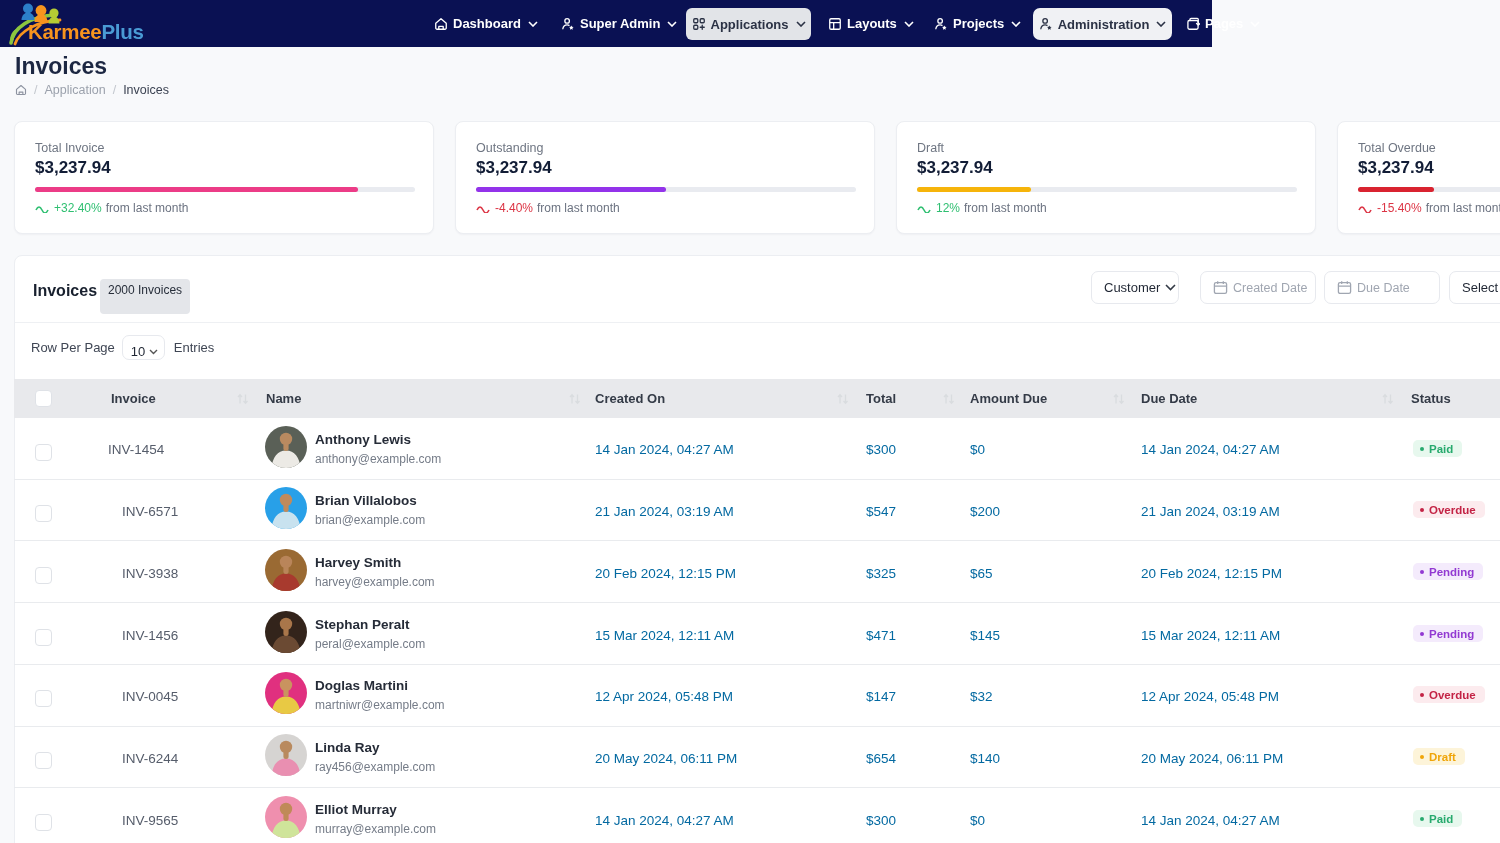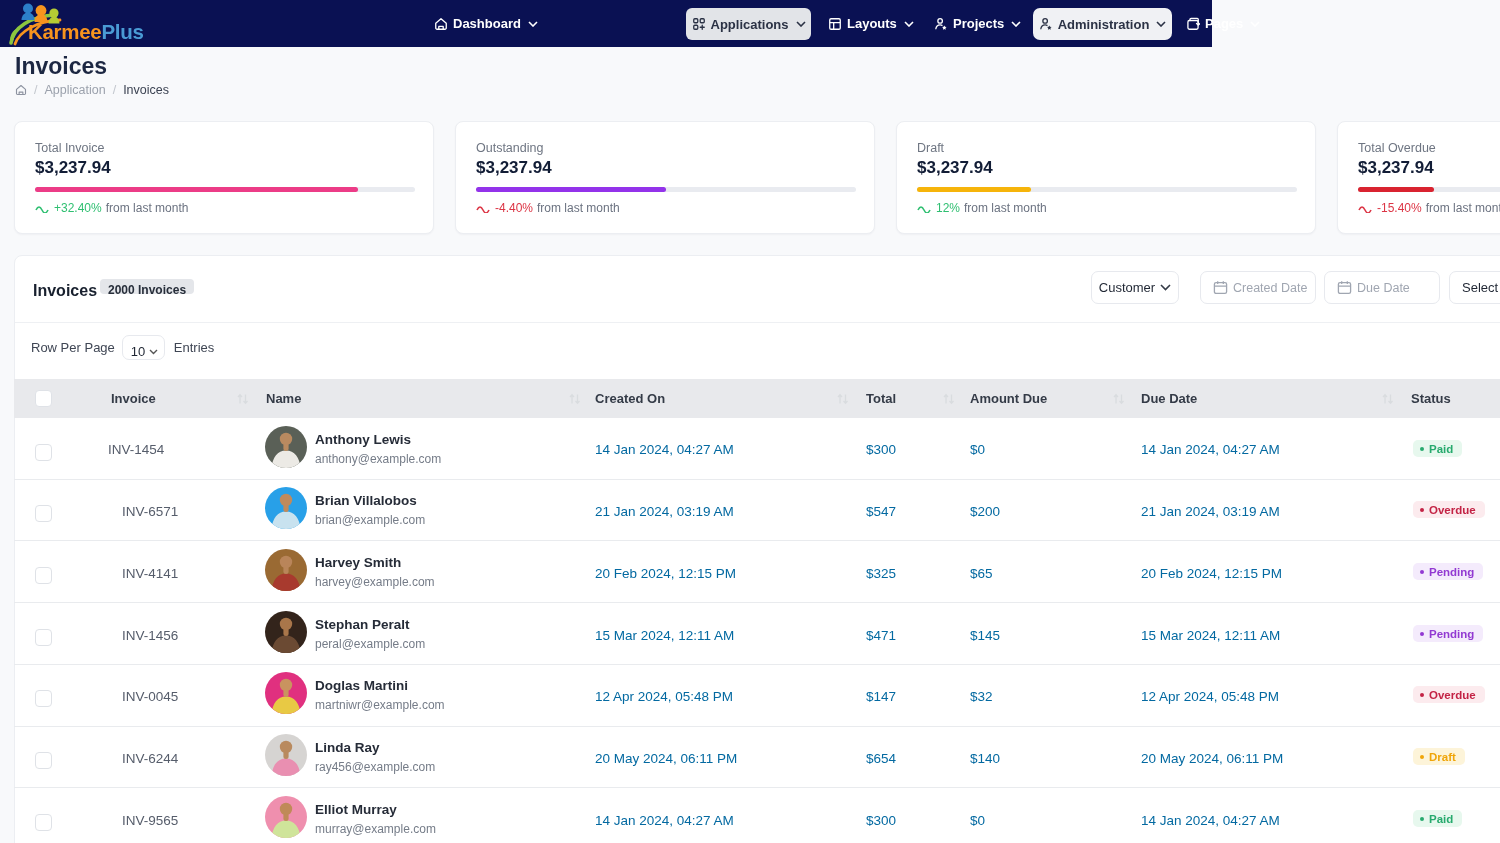--- a/index.html
+++ b/index.html
@@ -34,22 +34,22 @@
   display:flex; align-items:center; gap:4px; }
 .card .foot b { font-weight:400; }
 .card { top:121px; }
 .g { color:#2fbf71; } .r { color:#dc3545; }
 
 
 #panel { position:absolute; left:14px; top:255px; width:1560px; height:640px;
   background:#fff; border-radius:8px 0 0 8px; border:1px solid #eceef2; }
 
 #ptitle { position:absolute; left:33px; top:282px; font-size:16px; font-weight:700; color:#18202e; }
-#pbadge { position:absolute; left:100px; top:279px; height:15px; background:#e4e6ea;
-  border-radius:4px; font-size:12px; font-weight:700; color:#272e3a; padding:4px 8px 0; }
+#pbadge { position:absolute; left:100px; top:279px; height:35px; background:#e4e6ea;
+  border-radius:4px; font-size:12px; font-weight:400; color:#272e3a; padding:4px 8px 0; }
 .btn { position:absolute; top:271px; height:33px; background:#fff; border:1px solid #e7e9ee;
   border-radius:7px; display:flex; align-items:center; font-size:13px; color:#1f2633;
   padding:0 12px; gap:5px; white-space:nowrap; overflow:hidden; }
 .btn svg { flex:none; }
 .btn.mut { color:#a0a6b1; }
 #pdiv1 { position:absolute; left:15px; top:322px; width:1485px; height:1px; background:#eef0f3; }
 #rpp { position:absolute; left:31px; top:335px; font-size:13px; color:#3f4654;
   display:flex; align-items:center; }
 #rppsel { display:inline-flex; align-items:center; width:43px; height:25px;
   border:1px solid #e7e9ee; border-radius:7px; margin:0 9px 0 7px; padding:8px 6px 0 8px;
@@ -93,20 +93,31 @@
   <div class="item" style="left:434px">
     <svg width="14" height="14" viewBox="0 0 16 16" fill="none" stroke="#fff" stroke-width="1.5" stroke-linejoin="round">
         <path d="M2 7.2 8 2l6 5.2v5.3a1.5 1.5 0 0 1-1.5 1.5h-9A1.5 1.5 0 0 1 2 12.5z"></path>
         <path d="M5.5 14v-3.2h5V14"></path>
       </svg>
     Dashboard
     <svg class="caret" width="10" height="6" viewBox="0 0 10 6" fill="none" stroke="#fff" stroke-width="1.6">
         <path d="M1 1l4 4 4-4"></path>
       </svg>
   </div>
+  <div class="item" style="left:561px">
+    <svg width="14" height="14" viewBox="0 0 16 16" fill="none" stroke="#fff" stroke-width="1.5">
+        <circle cx="7" cy="4.5" r="2.6"></circle>
+        <path d="M2 14c.4-3.2 2.4-5 5-5 1 0 1.9.3 2.7.8"></path>
+        <path d="m11.8 9.6.8 1.6 1.8.3-1.3 1.2.3 1.8-1.6-.9-1.6.9.3-1.8-1.3-1.2 1.8-.3z" fill="#fff" stroke="none"></path>
+      </svg>
+    Super Admin
+    <svg class="caret" width="10" height="6" viewBox="0 0 10 6" fill="none" stroke="#fff" stroke-width="1.6">
+        <path d="M1 1l4 4 4-4"></path>
+      </svg>
+  </div>
   <div class="item box" style="left:686px;width:125px">
     <svg width="14" height="14" viewBox="0 0 16 16" fill="none" stroke="#2b3245" stroke-width="1.5" stroke-linejoin="round">
         <rect x="2" y="2" width="4.6" height="4.6" rx="1.2"></rect>
         <rect x="9.4" y="2" width="4.6" height="4.6" rx="1.2"></rect>
         <rect x="2" y="9.4" width="4.6" height="4.6" rx="1.2"></rect>
         <path d="M11.7 9.4v4.6M9.4 11.7h4.6" stroke-linecap="round"></path>
       </svg>
     Applications
     <svg class="caret" width="10" height="6" viewBox="0 0 10 6" fill="none" stroke="#2b3245" stroke-width="1.6">
         <path d="M1 1l4 4 4-4"></path>
@@ -219,21 +230,21 @@
       <svg width="15" height="9" viewBox="0 0 15 9" fill="none" stroke="#dc3545" stroke-width="1.6">
         <path d="M1 6c2-4 4-4 6 0s4 4 6 0"></path>
       </svg>
       <span class="r">-15.40%</span>
       <b>from last month</b>
     </div>
 </div>
 <div id="panel"></div>
 <div id="ptitle">Invoices</div>
 <div id="pbadge">2000 Invoices</div>
-<div class="btn" style="left:1091px;width:88px;justify-content:center">Customer <svg width="11" height="7" viewBox="0 0 11 7" fill="none" stroke="#343b47" stroke-width="1.6">
+<div class="btn" style="left:1091px;width:88px;justify-content:flex-start">Customer <svg width="11" height="7" viewBox="0 0 11 7" fill="none" stroke="#343b47" stroke-width="1.6">
       <path d="M1 1l4.5 4.5L10 1"></path>
     </svg></div>
 <div class="btn mut" style="left:1200px;width:116px;font-size:12.5px"><svg width="15" height="15" viewBox="0 0 16 16" fill="none" stroke="#a0a6b1" stroke-width="1.4">
       <rect x="1.5" y="2.8" width="13" height="11.5" rx="1.8"></rect>
       <path d="M1.5 6.5h13M5 1.2v3M11 1.2v3"></path>
     </svg>Created Date</div>
 <div class="btn mut" style="left:1324px;width:116px;font-size:12.5px"><svg width="15" height="15" viewBox="0 0 16 16" fill="none" stroke="#a0a6b1" stroke-width="1.4">
       <rect x="1.5" y="2.8" width="13" height="11.5" rx="1.8"></rect>
       <path d="M1.5 6.5h13M5 1.2v3M11 1.2v3"></path>
     </svg>Due Date</div>
@@ -302,21 +313,21 @@
     </svg></div>
 <div class="nm" style="top:493px">Brian Villalobos</div>
 <div class="em" style="top:513px">brian@example.com</div>
 <div class="cell" style="left:595px;top:504px">21 Jan 2024, 03:19 AM</div>
 <div class="cell" style="left:866px;top:504px">$547</div>
 <div class="cell" style="left:970px;top:504px">$200</div>
 <div class="cell" style="left:1141px;top:504px">21 Jan 2024, 03:19 AM</div>
 <div class="pill over" style="top:501px"><span class="dot"></span>Overdue</div>
 <div class="row-line" style="top:602px"></div>
 <div class="cb" style="top:567px"></div>
-<div class="cell inv" style="left:122px;top:566px">INV-4141</div>
+<div class="cell inv" style="left:122px;top:566px">INV-3938</div>
 <div class="avatar" style="top:549px"><svg width="42" height="42" viewBox="0 0 42 42">
       <rect width="42" height="42" fill="#9a6a33"></rect>
       <path d="M21 24.5c-8.5 0-13.5 6.5-14.5 17.5h29c-1-11-6-17.5-14.5-17.5z" fill="#a83a2e"></path>
       <rect x="18.4" y="17" width="5.2" height="8" rx="2.5" fill="#b9855a"></rect>
       <circle cx="21" cy="13" r="6.2" fill="#b9855a"></circle>
     </svg></div>
 <div class="nm" style="top:555px">Harvey Smith</div>
 <div class="em" style="top:575px">harvey@example.com</div>
 <div class="cell" style="left:595px;top:566px">20 Feb 2024, 12:15 PM</div>
 <div class="cell" style="left:866px;top:566px">$325</div>

